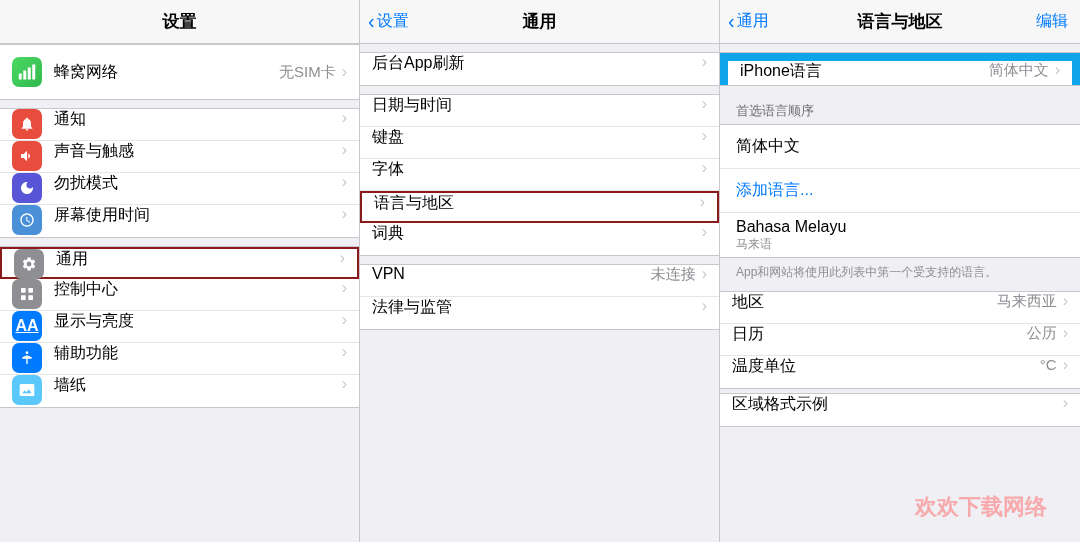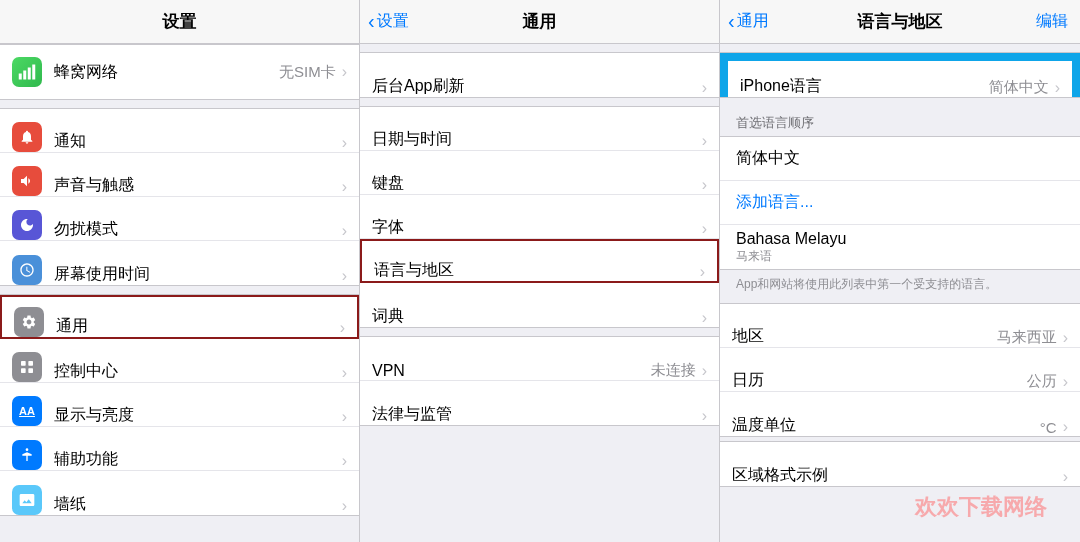--- a/index.html
+++ b/index.html
@@ -76,23 +76,23 @@
     
     .list-section {
       background: #fff;
       margin-top: 8px;
       border-top: 1px solid #c8c7cc;
       border-bottom: 1px solid #c8c7cc;
     }
 
     .list-item {
       display: flex;
-      align-items: flex-end;
+      align-items: flex-start;
       padding: 0 12px;
-      height: 44px;
+      height: 32px;
       border-bottom: 1px solid #e5e5ea;
       background: #fff;
       position: relative;
     }
 
     .list-item:last-child {
       border-bottom: none;
     }
 
     .list-item-icon {
@@ -291,21 +291,21 @@
               <rect x="3" y="3" width="7" height="7" rx="1"></rect>
               <rect x="14" y="3" width="7" height="7" rx="1"></rect>
               <rect x="3" y="14" width="7" height="7" rx="1"></rect>
               <rect x="14" y="14" width="7" height="7" rx="1"></rect>
             </svg>
         </div>
         <span class="list-item-label">控制中心</span>
         <span class="chevron">›</span>
       </div>
       <div class="list-item">
-        <div class="list-item-icon icon-display" style="font-size:11px;font-weight:bold;text-decoration:underline;">AA</div>
+        <div class="list-item-icon icon-display" style="font-size:16px;font-weight:bold;text-decoration:underline;">AA</div>
         <span class="list-item-label">显示与亮度</span>
         <span class="chevron">›</span>
       </div>
       <div class="list-item">
         <div class="list-item-icon icon-accessibility">
           <svg width="16" height="16" viewBox="0 0 24 24" fill="white">
               <circle cx="12" cy="4" r="2"></circle>
               <path d="M19,13h-6v8h-2v-8H5v-2l7-3l7,3V13z"></path>
             </svg>
         </div>

